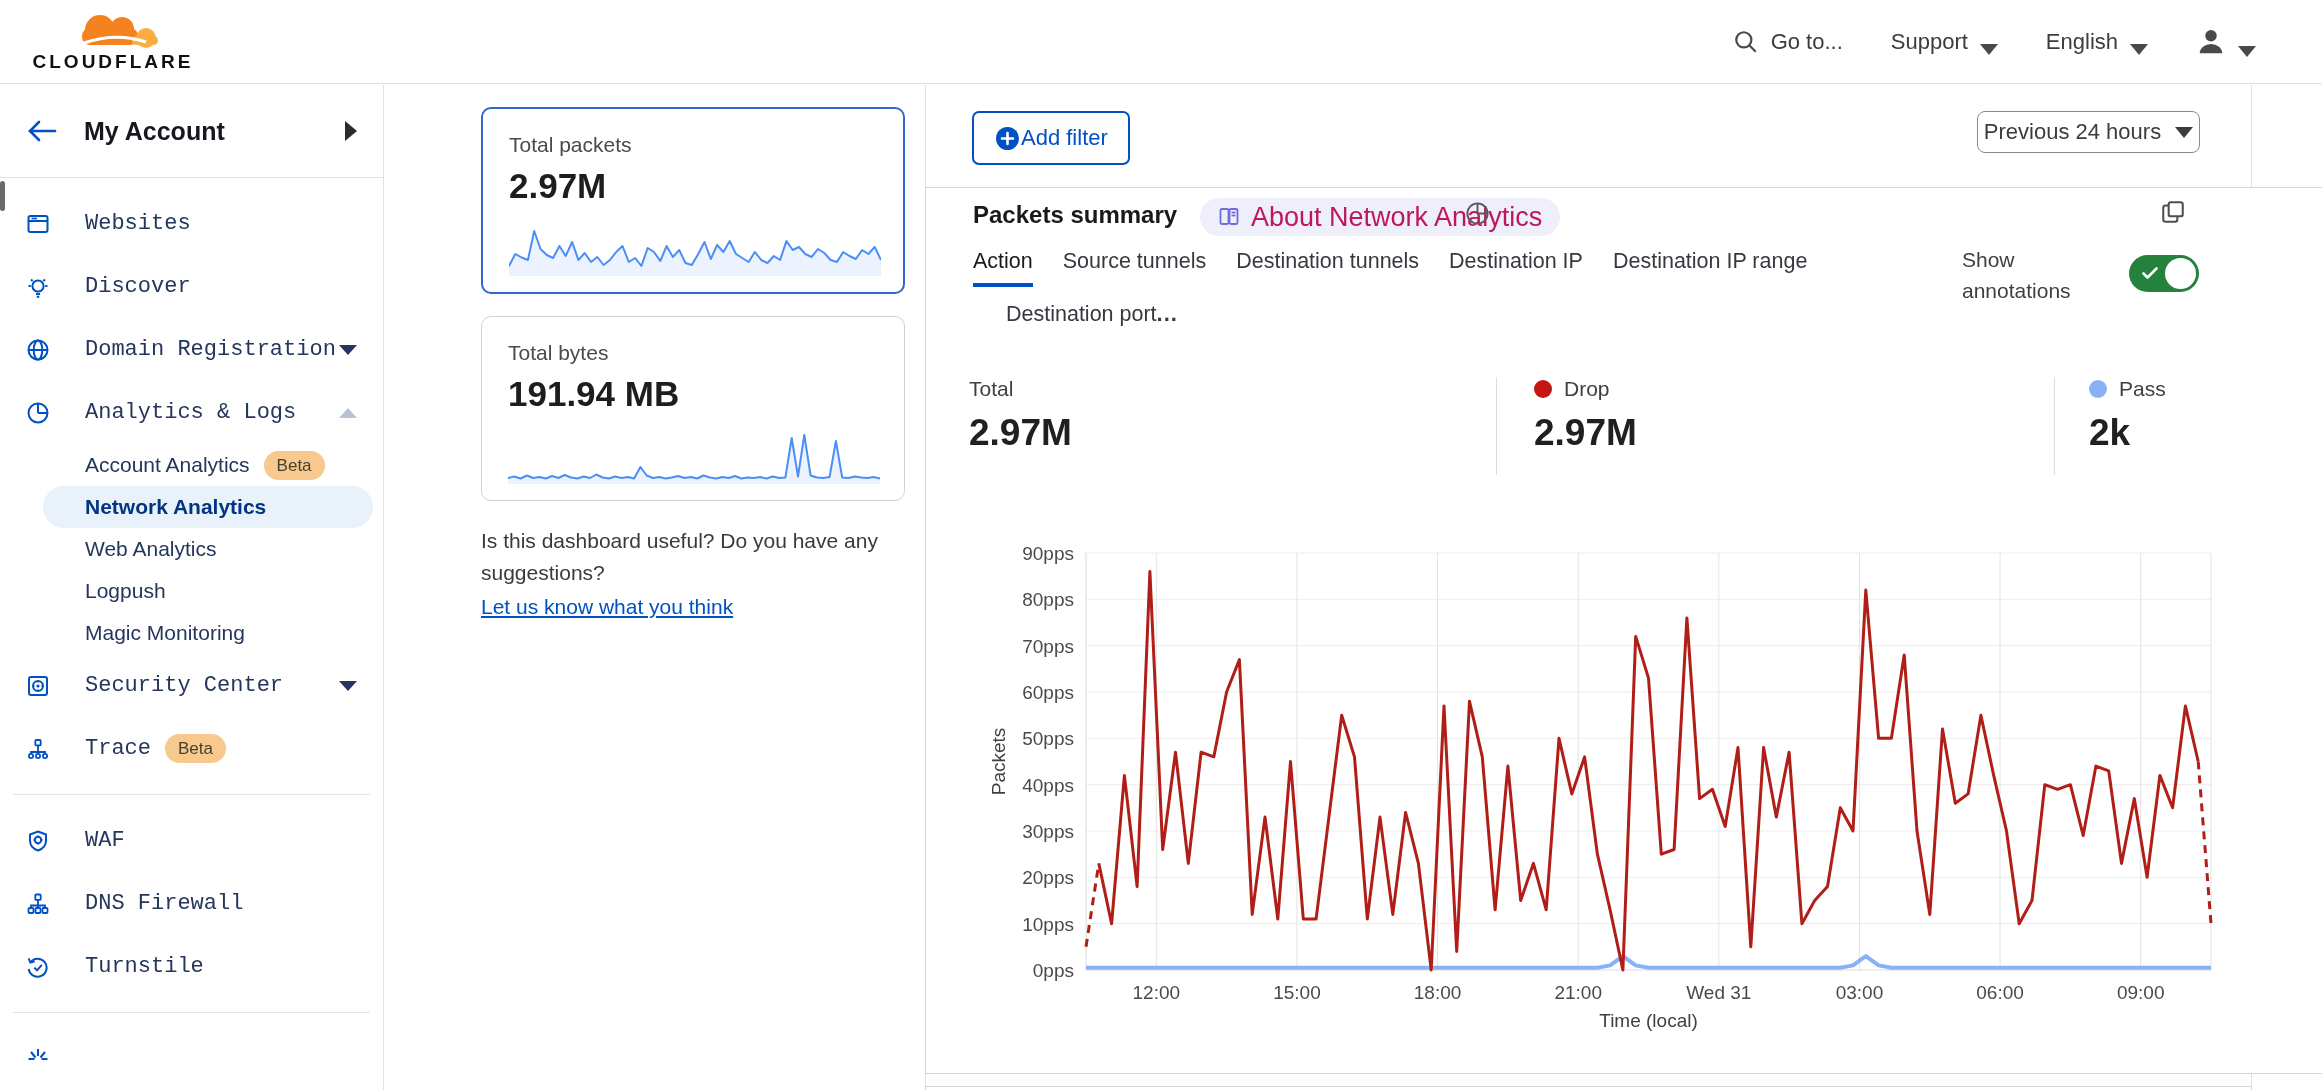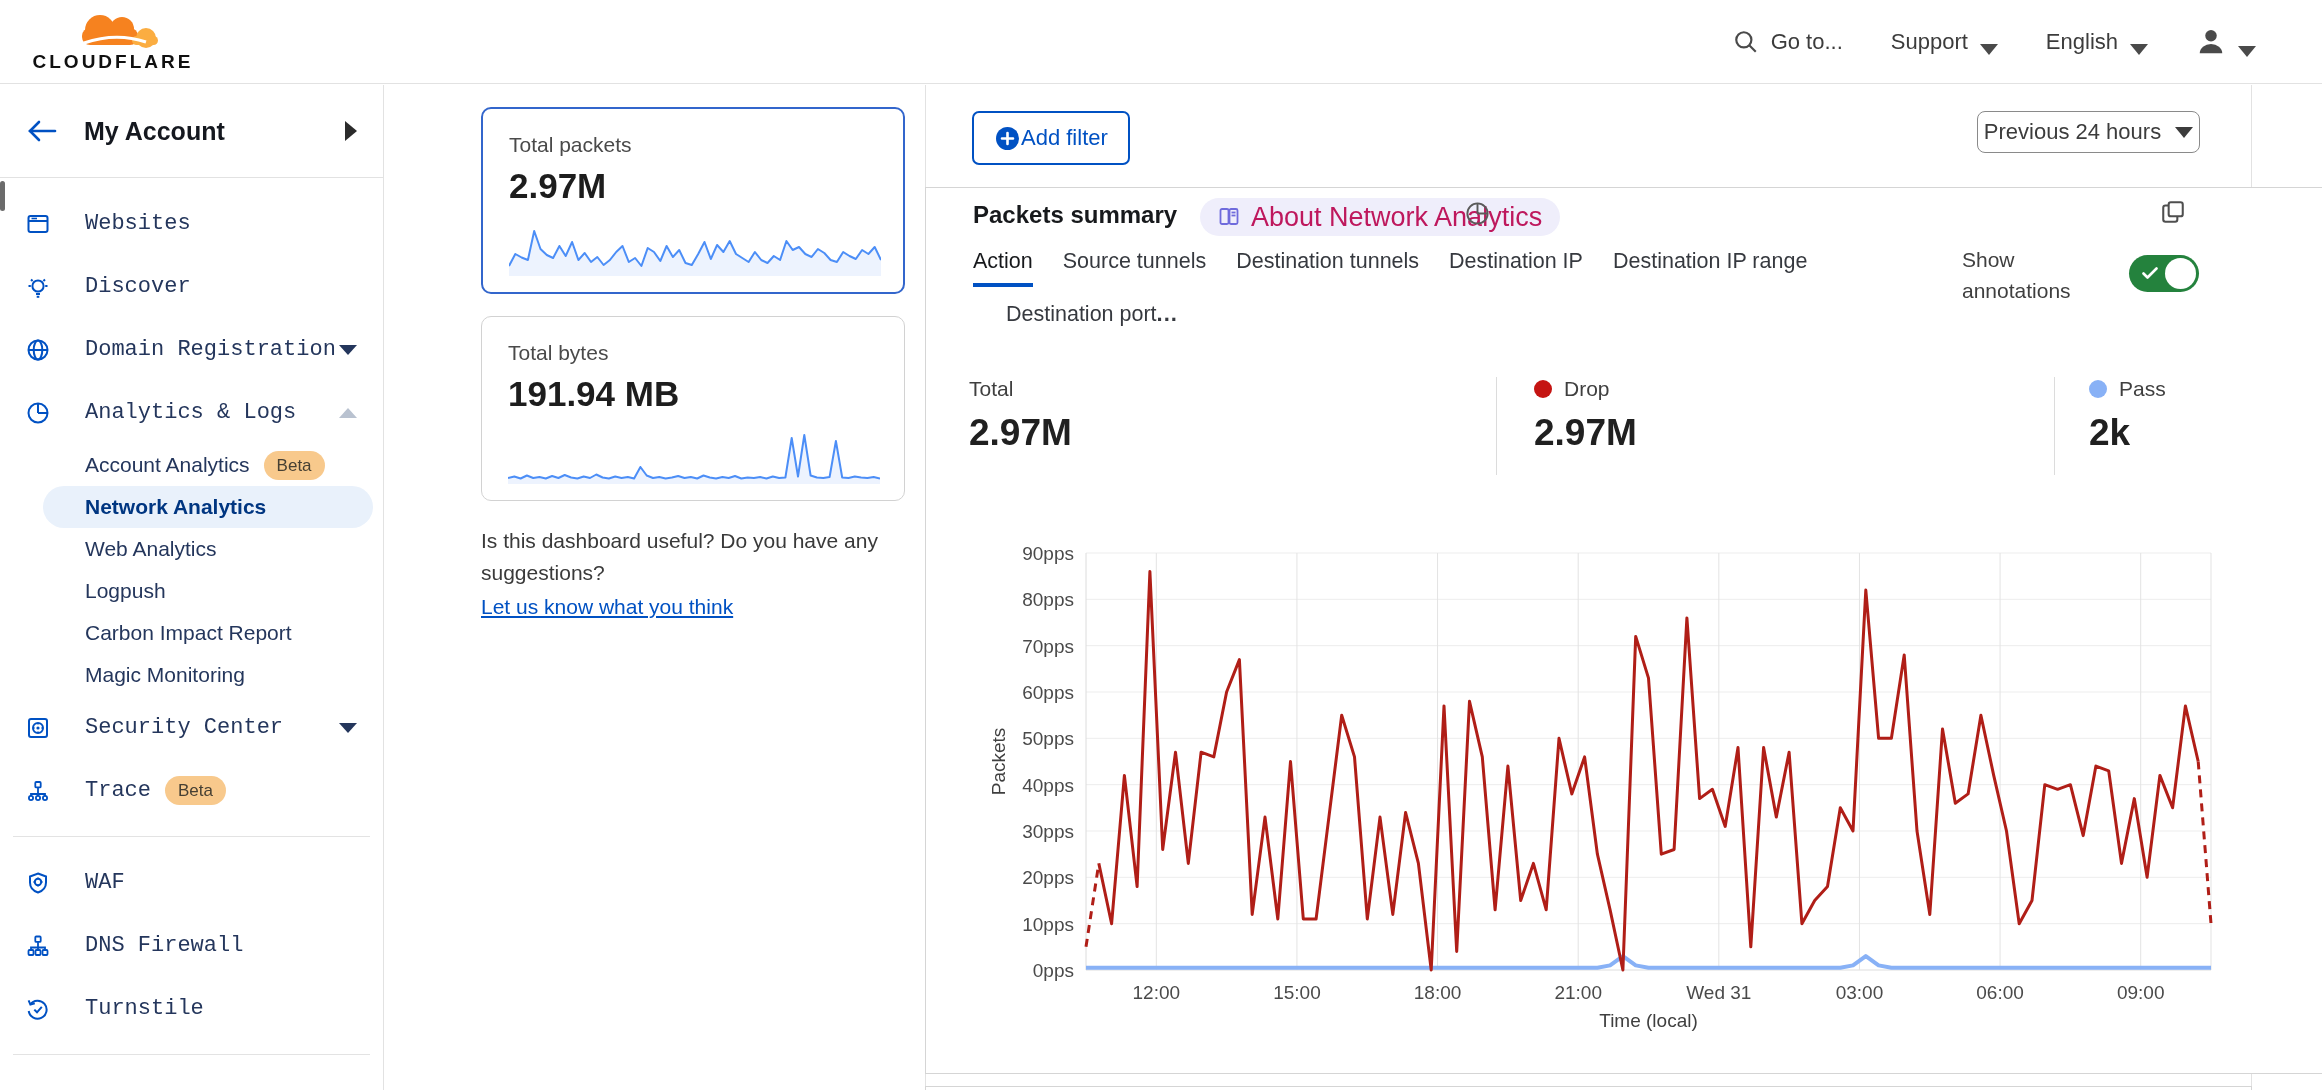--- a/index.html
+++ b/index.html
@@ -196,23 +196,20 @@
       </div>
 
       <div class="sub-item">
         <span>Web Analytics</span>
       </div>
 
       <div class="sub-item">
         <span>Logpush</span>
       </div>
 
-      <div class="sub-item">
-        <span>Carbon Impact Report</span>
-      </div>
 
       <div class="sub-item">
         <span>Magic Monitoring</span>
       </div>
 
       <div class="nav-item">
         <svg class="icon24" viewBox="0 0 24 24" fill="none" stroke="#0051c3" stroke-width="2">
           <rect x="3" y="3" width="18" height="18" rx="2"></rect>
             <circle cx="12" cy="12" r="5"></circle>
             <circle cx="12" cy="12" r="1.6" fill="#0051c3" stroke="none"></circle>

